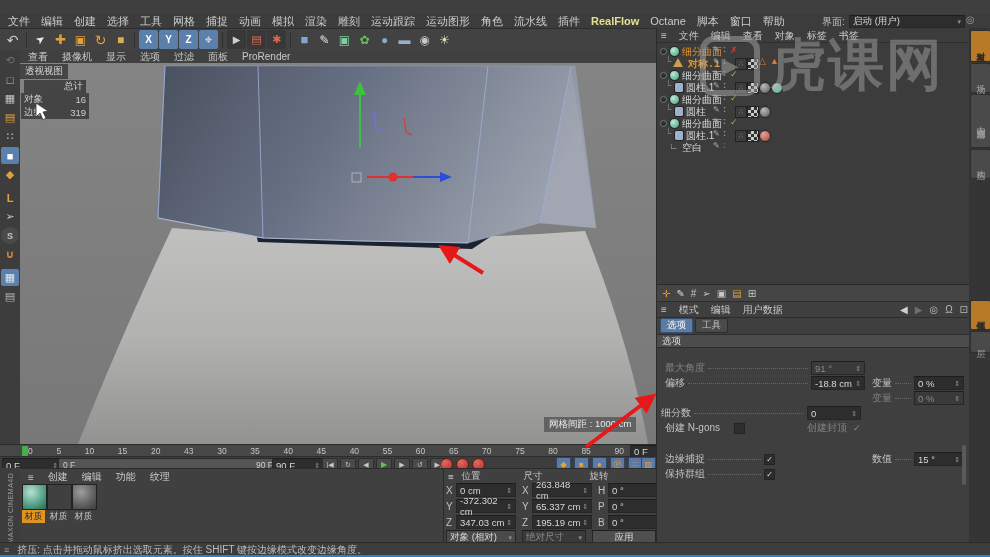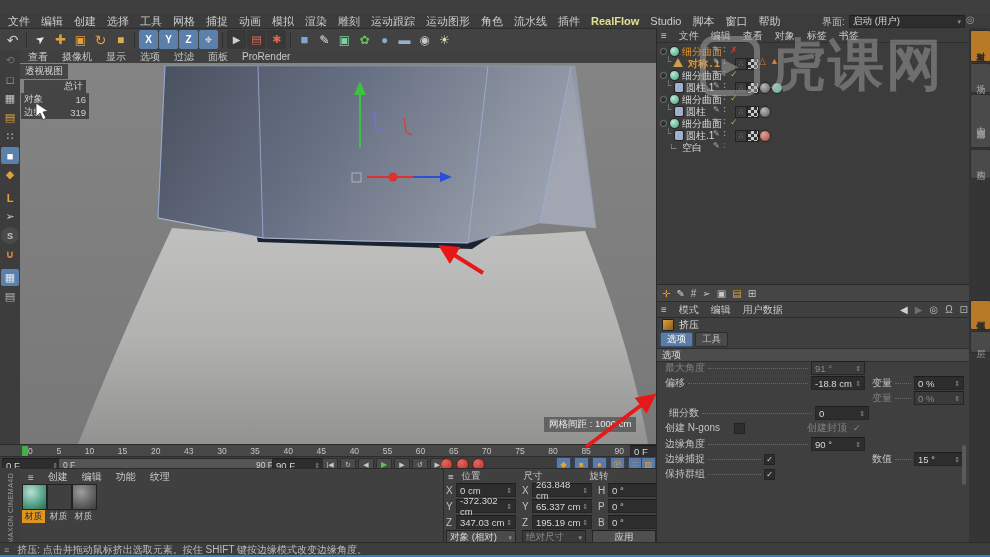--- a/index.html
+++ b/index.html
@@ -55,21 +55,21 @@
       <span class="menuitem">动画</span>
       <span class="menuitem">模拟</span>
       <span class="menuitem">渲染</span>
       <span class="menuitem">雕刻</span>
       <span class="menuitem">运动跟踪</span>
       <span class="menuitem">运动图形</span>
       <span class="menuitem">角色</span>
       <span class="menuitem">流水线</span>
       <span class="menuitem">插件</span>
       <span class="menuitem" style="color:#e3e08e;font-weight:bold;">RealFlow</span>
-      <span class="menuitem">Studio</span>
+      <span class="menuitem">Octane</span>
       <span class="menuitem">脚本</span>
       <span class="menuitem">窗口</span>
       <span class="menuitem">帮助</span>
     </div>
     <span class="abs" style="left:822px;top:1px;font-size:10px;color:#bdbdbd;">界面:</span>
     <div class="abs field" style="left:849px;top:1px;width:108px;height:11px;">
       <span>启动 (用户)</span>
       <span class="spin">▾</span>
     </div>
     <span class="abs" style="left:966px;top:0;font-size:10px;color:#9a9a9a;">◎</span>
@@ -482,24 +482,20 @@
       <span>用户数据</span>
       <span style="margin-left:auto;margin-right:2px;display:flex;gap:7px;">
         <span style="color:#d0d0d0;">◀</span>
         <span style="color:#6f6f6f;">▶</span>
         <span style="color:#b8b8b8;">◎</span>
         <span style="color:#b8b8b8;">Ω</span>
         <span style="color:#b8b8b8;">⊡</span>
       </span>
     </div>
 
-    <div class="row" style="gap:5px;height:14px;padding-left:5px;">
-      <span style="width:10px;height:10px;background:linear-gradient(135deg,#e0a03c,#8a5a1a);border:1px solid #222;border-radius:1px;"></span>
-      <span style="font-size:10px;color:#dadada;">挤压</span>
-    </div>
 
     <div class="row" style="gap:2px;height:14px;padding-left:3px;">
       <span style="background:#5d7ca3;color:#fff;font-size:9.5px;padding:0 6px;border:1px solid #36506f;border-radius:2px;">选项</span>
       <span style="background:#4a4a4a;color:#c0c0c0;font-size:9.5px;padding:0 6px;border:1px solid #2d2d2d;border-radius:2px;">工具</span>
     </div>
 
     <div style="height:12px;background:#4c4c4c;border:1px solid #2d2d2d;border-left:none;border-right:none;padding-left:5px;font-size:9.5px;color:#dedede;margin-top:2px;">选项</div>
 
     <div class="abs row" style="left:8px;top:76px;width:200px;">
       <span class="lbl dim">最大角度</span>
@@ -526,41 +522,33 @@
         </div>
     </div>
     <div class="abs row" style="left:215px;top:106px;width:92px;">
       <span class="lbl dim">变量</span>
         <span class="leader"></span>
       <div class="field dis" style="width:42px;">
           <span>0 %</span>
           <span class="spin">⇕</span>
         </div>
     </div>
-    <div class="abs row" style="left:12px;top:121px;width:200px;">
+    <div class="abs row" style="left:4px;top:121px;width:200px;">
       <span class="lbl">细分数</span>
         <span class="leader"></span>
       <div class="field" style="width:46px;">
           <span>0</span>
           <span class="spin">⇕</span>
         </div>
     </div>
     <div class="abs row" style="left:8px;top:136px;width:300px;">
       <span class="lbl">创建 N-gons</span>
       <span class="chk" style="margin-left:14px;"></span>
       <span class="lbl dim" style="margin-left:62px;">创建封顶</span>
       <span style="margin-left:6px;font-size:9px;color:#8a8a8a;">✓</span>
-    </div>
-    <div class="abs row" style="left:8px;top:152px;width:200px;">
-      <span class="lbl">边缘角度</span>
-        <span class="leader"></span>
-      <div class="field" style="width:46px;">
-          <span>90 °</span>
-          <span class="spin">⇕</span>
-        </div>
     </div>
     <div class="abs row" style="left:8px;top:167px;width:110px;">
       <span class="lbl">边缘捕捉</span>
         <span class="leader"></span>
       <span class="chk">
           <span>✓</span>
         </span>
     </div>
     <div class="abs row" style="left:215px;top:167px;width:92px;">
       <span class="lbl">数值</span>

